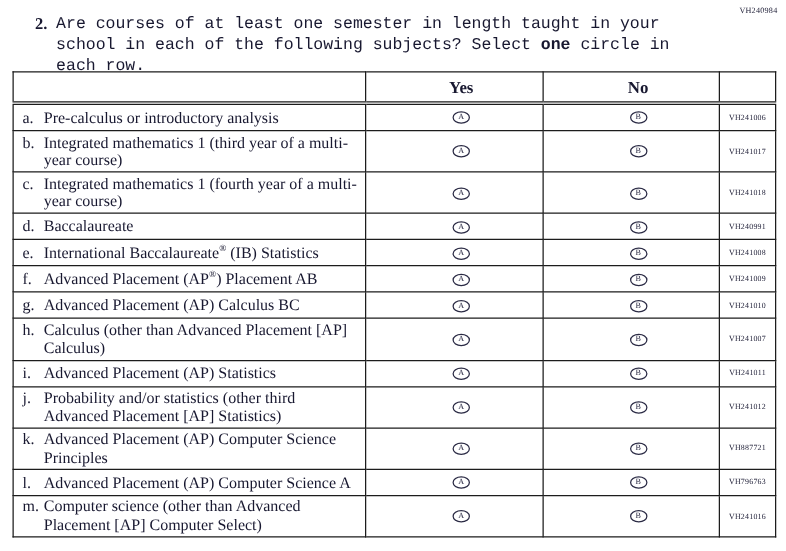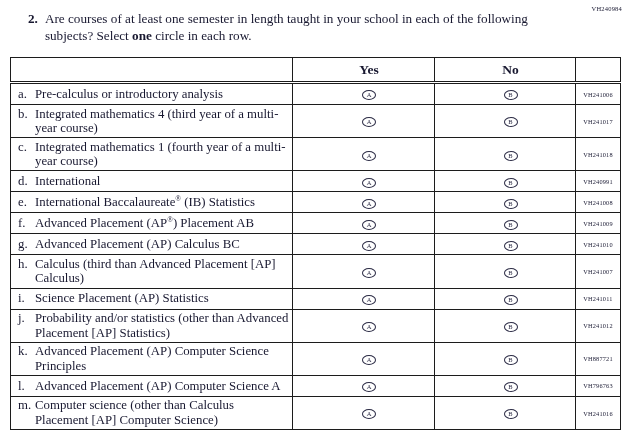--- a/index.html
+++ b/index.html
@@ -15,21 +15,21 @@
   .top-code {
     position:absolute; top:5px; right:7px;
     font-size:6.5px; letter-spacing:.2px; color:#22223a;
   }
   .question {
     position:absolute; top:10px; left:28px;
     display:flex; gap:7px;
     font-size:13.2px; line-height:17px;
   }
   .qnum { font-weight:bold; flex:none; }
-  .qtext { width:500px; }
+  .qtext { width:500px;font-family:Liberation Mono, monospace; }
   .qtext b { font-weight:bold; }
 
   table.courses {
     position:absolute; top:57px; left:10px;
     width:610px;
     border-collapse:collapse; table-layout:fixed;
     border:1.5px solid #1c1c1c;
   }
   col.c-subject { width:282px; }
   col.c-yes     { width:142px; }
@@ -111,21 +111,21 @@
       <td class="opt">
         <span class="oval"><span class="oval-letter">B</span></span>
       </td>
       <td class="code">VH241006</td>
     </tr>
 
     <tr>
       <td class="subject">
         <div class="subj-flex">
           <span class="letter">b.</span>
-          <span class="subject-text"><span class="t-pre">Integrated mathematics 4 (third year of a multi-year course)</span><sup class="t-sup"></sup><span class="t-post"></span></span>
+          <span class="subject-text"><span class="t-pre">Integrated mathematics 1 (third year of a multi-year course)</span><sup class="t-sup"></sup><span class="t-post"></span></span>
         </div>
       </td>
       <td class="opt">
         <span class="oval"><span class="oval-letter">A</span></span>
       </td>
       <td class="opt">
         <span class="oval"><span class="oval-letter">B</span></span>
       </td>
       <td class="code">VH241017</td>
     </tr>
@@ -143,21 +143,21 @@
       <td class="opt">
         <span class="oval"><span class="oval-letter">B</span></span>
       </td>
       <td class="code">VH241018</td>
     </tr>
 
     <tr>
       <td class="subject">
         <div class="subj-flex">
           <span class="letter">d.</span>
-          <span class="subject-text"><span class="t-pre">International</span><sup class="t-sup"></sup><span class="t-post"></span></span>
+          <span class="subject-text"><span class="t-pre">Baccalaureate</span><sup class="t-sup"></sup><span class="t-post"></span></span>
         </div>
       </td>
       <td class="opt">
         <span class="oval"><span class="oval-letter">A</span></span>
       </td>
       <td class="opt">
         <span class="oval"><span class="oval-letter">B</span></span>
       </td>
       <td class="code">VH240991</td>
     </tr>
@@ -207,53 +207,53 @@
       <td class="opt">
         <span class="oval"><span class="oval-letter">B</span></span>
       </td>
       <td class="code">VH241010</td>
     </tr>
 
     <tr>
       <td class="subject">
         <div class="subj-flex">
           <span class="letter">h.</span>
-          <span class="subject-text"><span class="t-pre">Calculus (third than Advanced Placement [AP] Calculus)</span><sup class="t-sup"></sup><span class="t-post"></span></span>
+          <span class="subject-text"><span class="t-pre">Calculus (other than Advanced Placement [AP] Calculus)</span><sup class="t-sup"></sup><span class="t-post"></span></span>
         </div>
       </td>
       <td class="opt">
         <span class="oval"><span class="oval-letter">A</span></span>
       </td>
       <td class="opt">
         <span class="oval"><span class="oval-letter">B</span></span>
       </td>
       <td class="code">VH241007</td>
     </tr>
 
     <tr>
       <td class="subject">
         <div class="subj-flex">
           <span class="letter">i.</span>
-          <span class="subject-text"><span class="t-pre">Science Placement (AP) Statistics</span><sup class="t-sup"></sup><span class="t-post"></span></span>
+          <span class="subject-text"><span class="t-pre">Advanced Placement (AP) Statistics</span><sup class="t-sup"></sup><span class="t-post"></span></span>
         </div>
       </td>
       <td class="opt">
         <span class="oval"><span class="oval-letter">A</span></span>
       </td>
       <td class="opt">
         <span class="oval"><span class="oval-letter">B</span></span>
       </td>
       <td class="code">VH241011</td>
     </tr>
 
     <tr>
       <td class="subject">
         <div class="subj-flex">
           <span class="letter">j.</span>
-          <span class="subject-text"><span class="t-pre">Probability and/or statistics (other than Advanced Placement [AP] Statistics)</span><sup class="t-sup"></sup><span class="t-post"></span></span>
+          <span class="subject-text"><span class="t-pre">Probability and/or statistics (other third Advanced Placement [AP] Statistics)</span><sup class="t-sup"></sup><span class="t-post"></span></span>
         </div>
       </td>
       <td class="opt">
         <span class="oval"><span class="oval-letter">A</span></span>
       </td>
       <td class="opt">
         <span class="oval"><span class="oval-letter">B</span></span>
       </td>
       <td class="code">VH241012</td>
     </tr>
@@ -287,21 +287,21 @@
       <td class="opt">
         <span class="oval"><span class="oval-letter">B</span></span>
       </td>
       <td class="code">VH796763</td>
     </tr>
 
     <tr>
       <td class="subject">
         <div class="subj-flex">
           <span class="letter">m.</span>
-          <span class="subject-text"><span class="t-pre">Computer science (other than Calculus Placement [AP] Computer Science)</span><sup class="t-sup"></sup><span class="t-post"></span></span>
+          <span class="subject-text"><span class="t-pre">Computer science (other than Advanced Placement [AP] Computer Select)</span><sup class="t-sup"></sup><span class="t-post"></span></span>
         </div>
       </td>
       <td class="opt">
         <span class="oval"><span class="oval-letter">A</span></span>
       </td>
       <td class="opt">
         <span class="oval"><span class="oval-letter">B</span></span>
       </td>
       <td class="code">VH241016</td>
     </tr>

